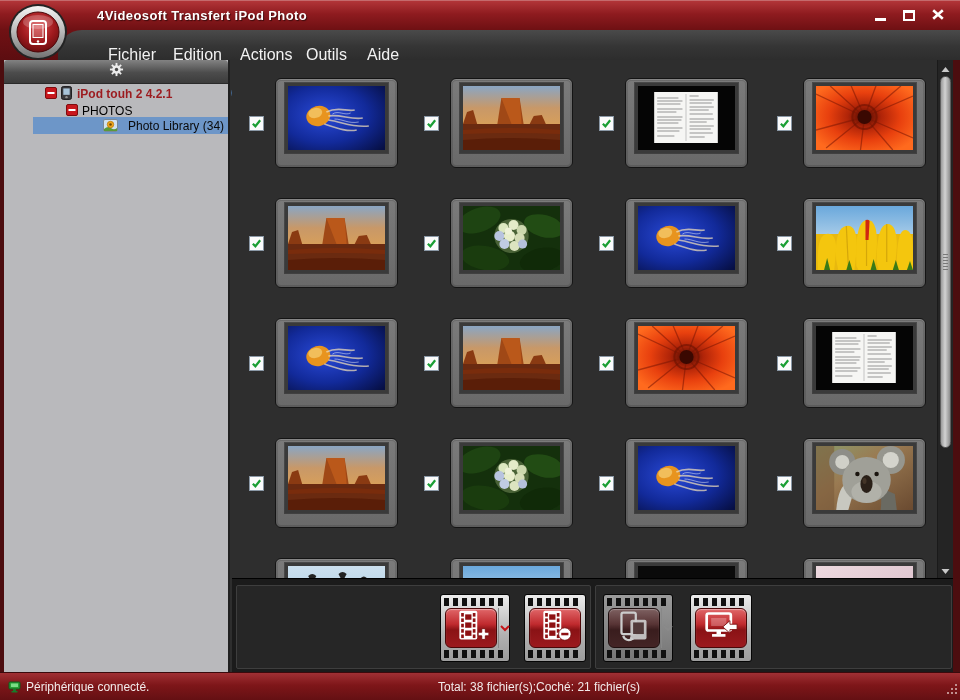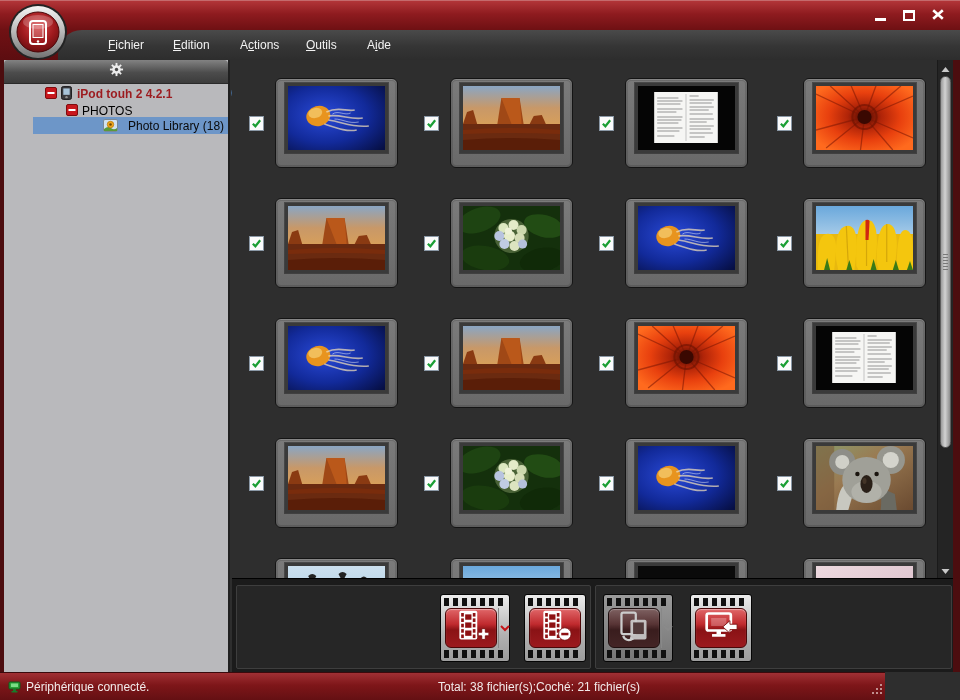--- a/index.html
+++ b/index.html
@@ -13,21 +13,21 @@
     letter-spacing:.4px;text-shadow:1px 1px 1px rgba(0,0,0,.55);}
   .win-controls{position:absolute;right:12px;top:4px;display:flex;gap:9px;}
   .wc{width:20px;height:20px;display:flex;align-items:center;justify-content:center;cursor:default;}
   .g-min{width:11px;height:3px;background:#fff;margin-top:8px;}
   .g-max{width:8px;height:6px;border:2px solid #fff;border-top-width:3px;}
   
   .menubar{position:absolute;left:0;top:30px;width:960px;height:30px;}
   .mb-red{position:absolute;left:0;top:0;width:110px;height:30px;background:linear-gradient(#701114,#5c0d10);}
   .mb-dark{position:absolute;left:58px;top:0;right:0;height:30px;
     background:linear-gradient(#4a4a4a,#353535 55%,#2d2d2d);border-top-left-radius:24px;}
-  .menu-item{position:absolute;top:8px;color:#f2f2f2;font-size:12px;cursor:default;}
+  .menu-item{position:absolute;top:16px;color:#f2f2f2;font-size:16px;cursor:default;}
   .menu-item .u{text-decoration:underline;}
   .applogo{position:absolute;left:7px;top:2px;width:62px;height:60px;z-index:6;}
   
   .sidebar{position:absolute;left:4px;top:60px;width:226px;height:612px;background:#b9b9bc;
     border-right:2px solid #202020;box-sizing:border-box;}
   .sb-header{position:absolute;left:0;top:0;width:224px;height:24px;
     background:linear-gradient(#828282,#4c4c4c 55%,#3c3c3c);
     border-radius:4px 4px 0 0;border-bottom:1px solid #2a2a2a;box-sizing:border-box;
     display:flex;align-items:center;justify-content:center;}
   .tree-row{position:absolute;width:224px;height:16px;font-size:12px;}
@@ -78,37 +78,38 @@
   .film-core{position:absolute;left:4px;top:13px;width:52px;height:40px;
     background:linear-gradient(#e06668 0%,#c02a2e 40%,#8a1215 55%,#9c1a1e 100%);
     border:1px solid #4a0708;border-radius:6px;box-sizing:border-box;
     display:flex;align-items:center;justify-content:center;
     box-shadow:inset 0 1px 1px rgba(255,255,255,.45);}
   .drop{position:absolute;left:57px;top:13px;width:12px;height:40px;border-left:1px solid #888;
     display:flex;align-items:center;justify-content:center;}
   .film-btn.disabled{background:linear-gradient(#9a9a9a,#767676);cursor:default;}
   .film-btn.disabled .film-core{filter:saturate(.3) brightness(.8);}
   
-  .statusbar{position:absolute;left:0;top:672px;width:885px;height:28px;
+  .statusbar{position:absolute;left:0;top:672px;width:960px;height:28px;
     background:linear-gradient(#a03034,#7e1619 45%,#641013);
     border-top:1px solid #3a0a0c;box-sizing:border-box;color:#f2eaea;font-size:12px;}
   .st-icon{position:absolute;left:8px;top:8px;}
   .st-left{position:absolute;left:26px;top:7px;}
   .st-mid{position:absolute;left:438px;top:7px;}
   .grip{position:absolute;right:2px;bottom:2px;}
   
   .edge-l{position:absolute;left:0;top:60px;width:4px;height:612px;background:#4c0d0f;}
   .edge-r{position:absolute;left:953px;top:60px;width:7px;height:612px;background:#4c0d0f;}
 </style>
 </head>
 <body>
 
 <div id="window">
 
   <div class="titlebar">
+    <div class="title">4Videosoft Transfert iPod Photo</div>
     <div class="win-controls">
       <div class="wc">
           <div class="g-min"></div>
         </div>
       <div class="wc">
           <div class="g-max"></div>
         </div>
       <div class="wc">
         <span><svg viewBox="0 0 10 9" width="12" height="11">
               <path d="M1 1 L9 8 M9 1 L1 8" stroke="#fff" stroke-width="2.2"></path>
@@ -204,21 +205,21 @@
 
     <div class="tree-row row-library">
       <span class="libicon">
         <svg viewBox="0 0 15 13" width="15" height="13">
             <rect x=".5" y=".5" width="14" height="12" rx="1.5" fill="#cfe2f2" stroke="#7a8a98"></rect>
             <path d="M1 10 Q5 6.5 8 9 Q11 11.5 14 9 L14 12 L1 12 Z" fill="#5a9a3a"></path>
             <circle cx="7.5" cy="5.5" r="3.2" fill="#f0a81e" stroke="#b87808" stroke-width=".8"></circle>
             <circle cx="7.5" cy="5.5" r="1.3" fill="#6a4808"></circle>
           </svg>
       </span>
-      <span class="nodelabel">Photo Library (18)</span>
+      <span class="nodelabel">Photo Library (34)</span>
     </div>
   </div>
 
   <div class="main" id="photo-grid">
       <div class="cell" style="left: 17px; top: 18px;">
         <span class="cb">
           <svg viewBox="0 0 12 12" width="11" height="11">
             <path d="M2 6.2 L4.8 9 L10 2.5" fill="none" stroke="#1a9e34" stroke-width="2.4"></path>
           </svg>
         </span>

